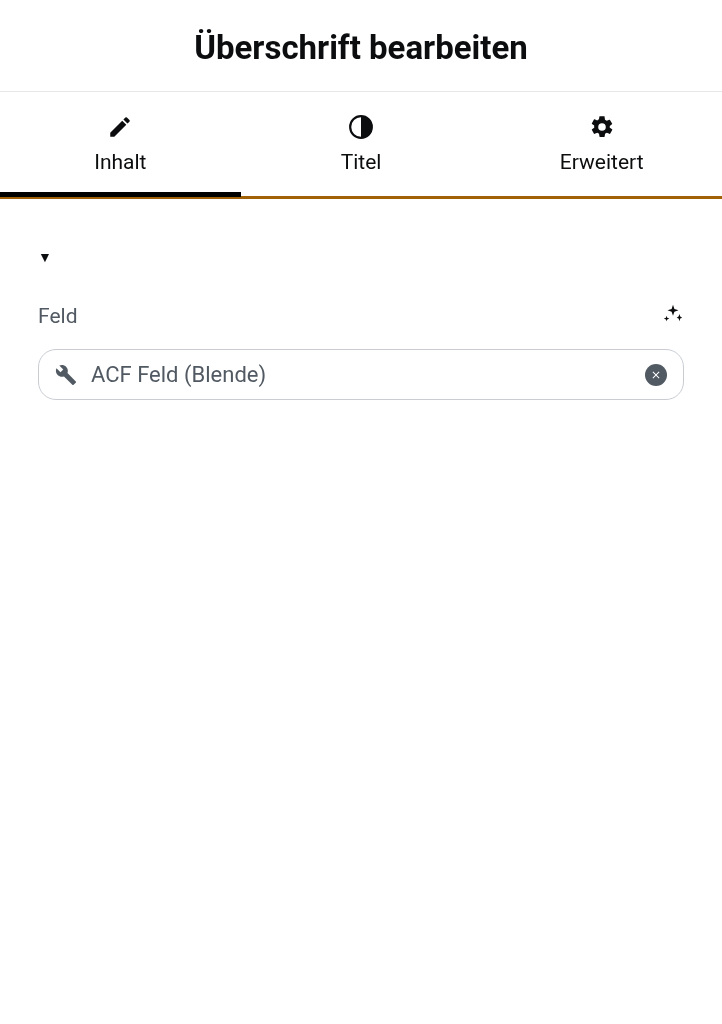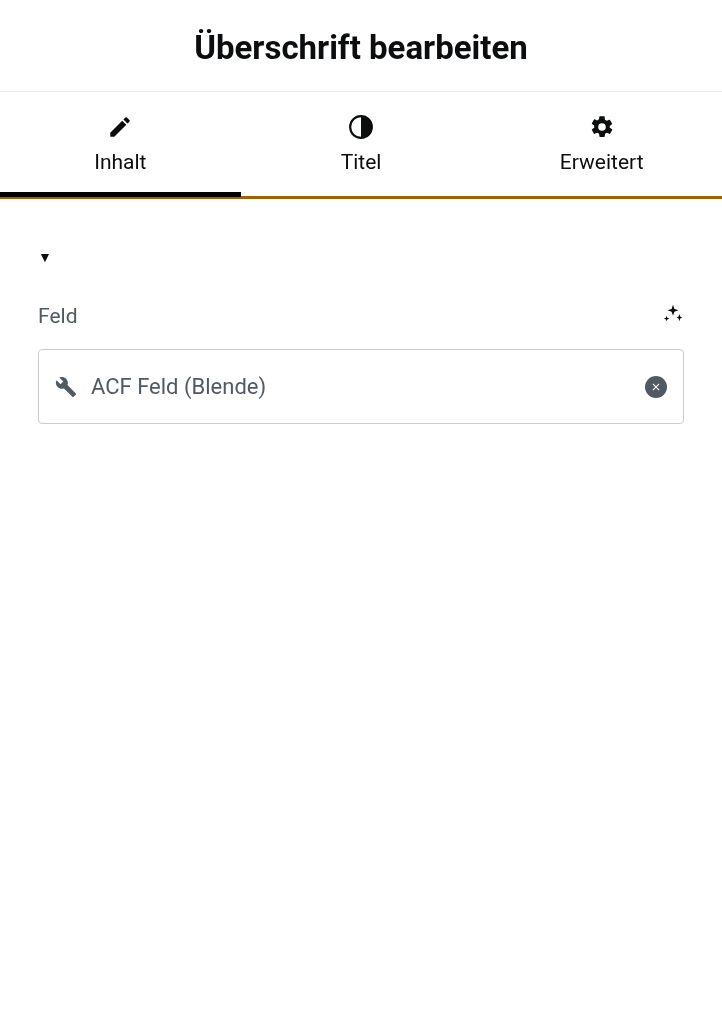--- a/index.html
+++ b/index.html
@@ -11,21 +11,21 @@
     .tab svg { width: 26px; height: 26px; }
     .tab-label { font-size: 21px; color: #0c0d0e; }
     .tab.active { border-bottom: 5px solid #000; margin-bottom: -1px; }
     .panel-body { padding: 50px 38px 0; position: relative; }
     .section-header { display: flex; align-items: center; gap: 14px; cursor: pointer; margin-bottom: 38px; }
     .section-header .triangle { font-size: 14px; color: #0c0d0e; }
     .section-header h2 { font-size: 26px; font-weight: 700; color: #0c0d0e; }
     .control-row { display: flex; justify-content: space-between; align-items: center; margin-bottom: 20px; }
     .control-label { font-size: 21px; color: #515962; }
     .control-actions svg { width: 22px; height: 22px; }
-    .dynamic-input { display: flex; align-items: center; gap: 14px; border: 1px solid #c9cdd2; border-radius: 4px; padding: 24px 16px; position: relative; }
+    .dynamic-input { display: flex; align-items: center; gap: 14px; border: 1px solid #c9cdd2; border-radius: 18px; padding: 12px 16px; position: relative; }
     .dynamic-input svg.wrench { width: 22px; height: 22px; fill: #515962; }
     .dynamic-input .value { font-size: 22px; color: #515962; flex: 1; }
     .dynamic-input .clear { width: 22px; height: 22px; border-radius: 50%; background: #515962; display: flex; align-items: center; justify-content: center; color: #fff; font-size: 14px; font-weight: bold; cursor: pointer; }
     .popover-anchor { position: relative; }
     .popover { position: absolute; top: 18px; left: -1px; width: 563px; background: #fff; border: 1px solid #e6e8ea; border-radius: 6px; box-shadow: 0 4px 24px rgba(0,0,0,0.08); z-index: 10; }
     .popover::before { content: ""; position: absolute; top: -8px; left: 28px; width: 14px; height: 14px; background: #fff; border-left: 1px solid #e6e8ea; border-top: 1px solid #e6e8ea; transform: rotate(45deg); }
     .popover-section { padding: 30px 40px; }
     .popover-section.bordered { border-bottom: 1px solid #e6e8ea; }
     .popover-section-header { display: flex; align-items: center; gap: 14px; cursor: pointer; }
     .popover-section-header .triangle { font-size: 14px; color: #0c0d0e; }

